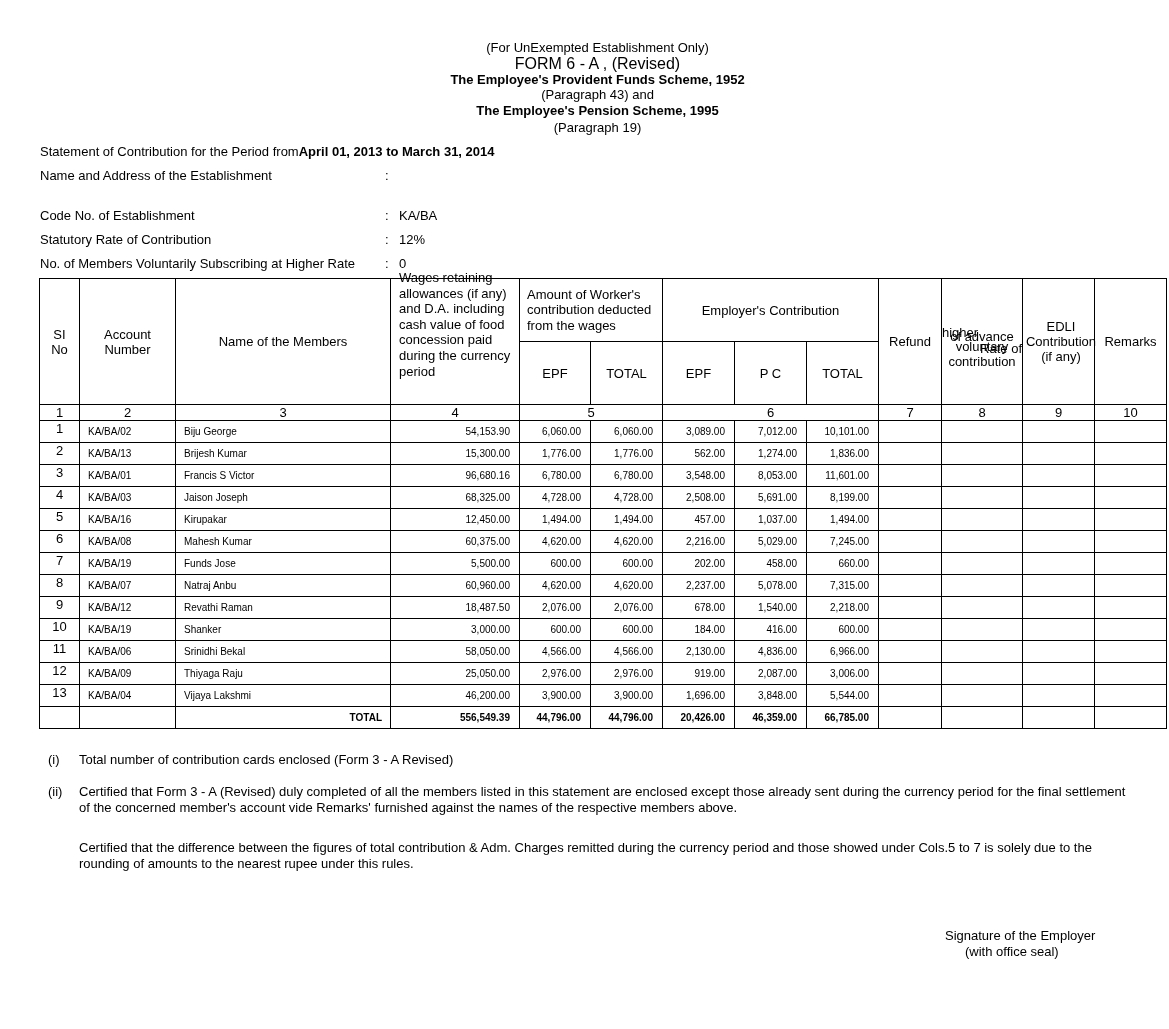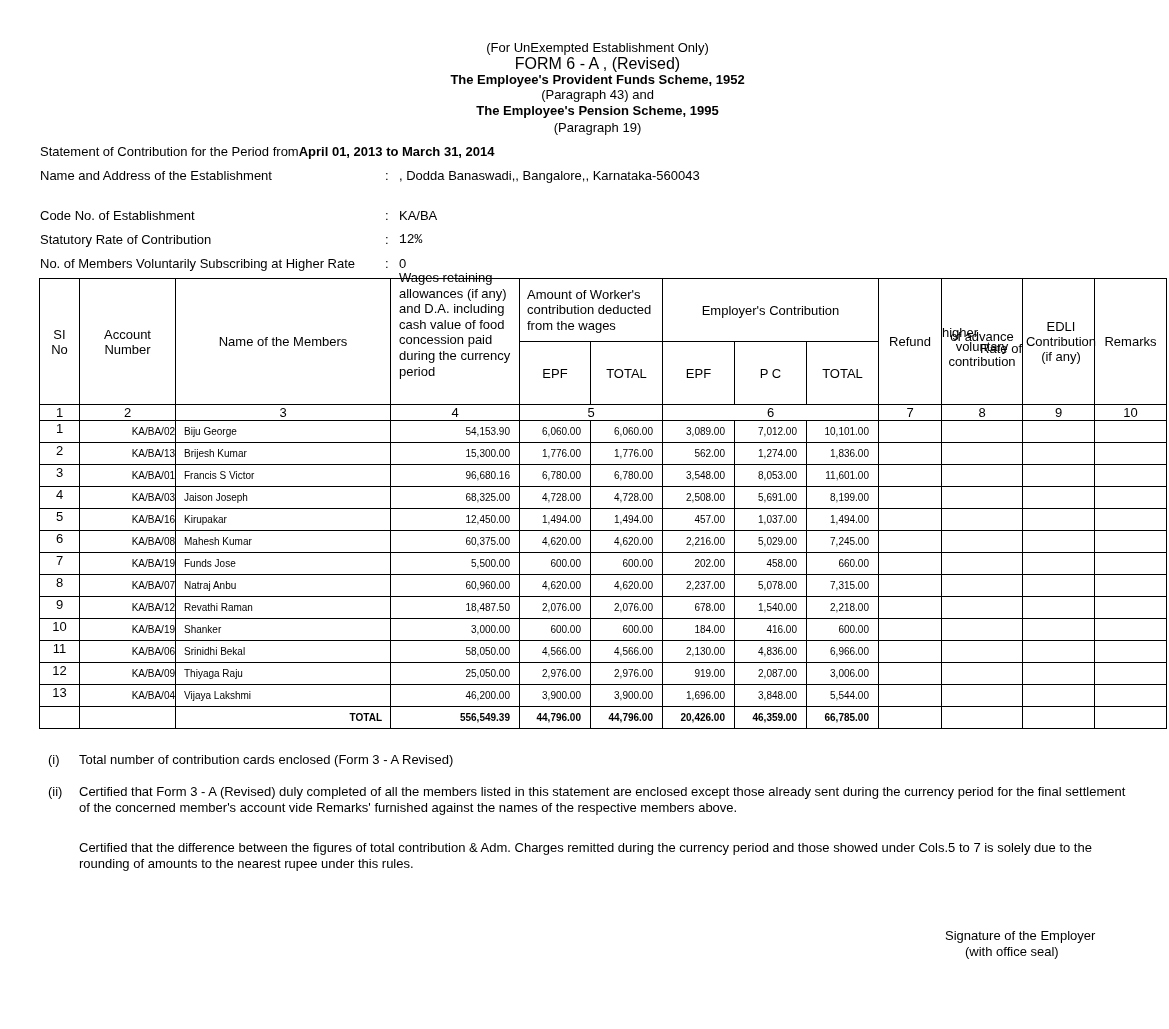--- a/index.html
+++ b/index.html
@@ -27,21 +27,21 @@
   }
   th.hdr { font-size: 13px; text-align: center; vertical-align: middle; line-height: 15px; }
   th.hdr.left { text-align: left; }
   tr.hdr1 { height: 63px; }
   tr.hdr2 { height: 63px; }
   tr.colnum { height: 16px; }
   tr.colnum td { font-size: 13px; text-align: center; line-height: 14px; }
   tr.row { height: 22px; }
   tr.row td { font-size: 10px; }
   td.sl { text-align: center; font-size: 13px !important; vertical-align: top; line-height: 15px; }
-  td.acc { padding-left: 8px !important; text-align: right; }
+  td.acc { padding-left: 8px !important; }
   td.nm { padding-left: 8px !important; }
   td.num { text-align: right; padding-right: 9px !important; }
   tr.total td { font-weight: bold; font-size: 10px; }
   td.total-label { text-align: right; padding-right: 8px !important; }
   .wages-hdr { text-align: left; padding-left: 8px; font-size: 13px; line-height: 15.6px; position: relative; top: 0; }
   .worker-hdr { text-align: left; padding-left: 7px; font-size: 13px; line-height: 15.6px; }
   .note-marker { position: absolute; left: 48px; font-size: 13px; }
   .note-text { position: absolute; left: 79px; width: 1060px; font-size: 13px; line-height: 16px; white-space: normal; }
   .sig { position: absolute; font-size: 13px; }
 </style>
@@ -55,30 +55,29 @@
 <div class="abs center h-bold" style="top:103px;">The Employee's Pension Scheme, 1995</div>
 <div class="abs center h-small" style="top:120px;">(Paragraph 19)</div>
 
 <div class="abs" style="left:40px; top:144px; font-size:13px;">
   <span>Statement of Contribution for the Period from</span><b>April 01, 2013 to March 31, 2014</b>
 </div>
 
 <div class="info-label" style="top:168px;">Name and Address of the Establishment</div>
 <div class="info-colon" style="top:168px;">:</div>
 <div class="info-value" style="top:168px;">
-  <div>, Dodda Banaswadi,, Bangalore,, Karnataka-560043</div>
 </div>
 
 <div class="info-label" style="top:208px;">Code No. of Establishment</div>
 <div class="info-colon" style="top:208px;">:</div>
 <div class="info-value" style="top:208px;">KA/BA</div>
 
 <div class="info-label" style="top:232px;">Statutory Rate of Contribution</div>
 <div class="info-colon" style="top:232px;">:</div>
-<div class="info-value" style="top:232px;font-family:Liberation Mono, monospace;">12%</div>
+<div class="info-value" style="top:232px;">12%</div>
 
 <div class="info-label" style="top:256px;">No. of Members Voluntarily Subscribing at Higher Rate</div>
 <div class="info-colon" style="top:256px;">:</div>
 <div class="info-value" style="top:256px;">0</div>
 
 <table class="main">
   <colgroup>
     <col style="width:40px">
       <col style="width:96px">
       <col style="width:215px">

